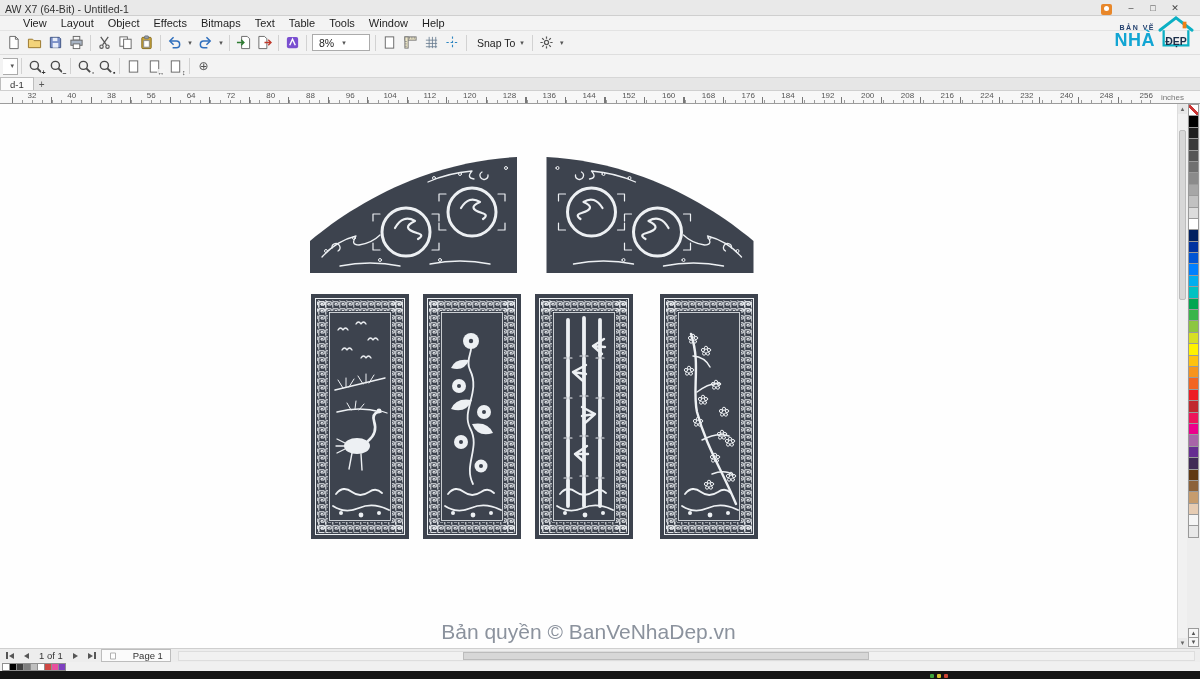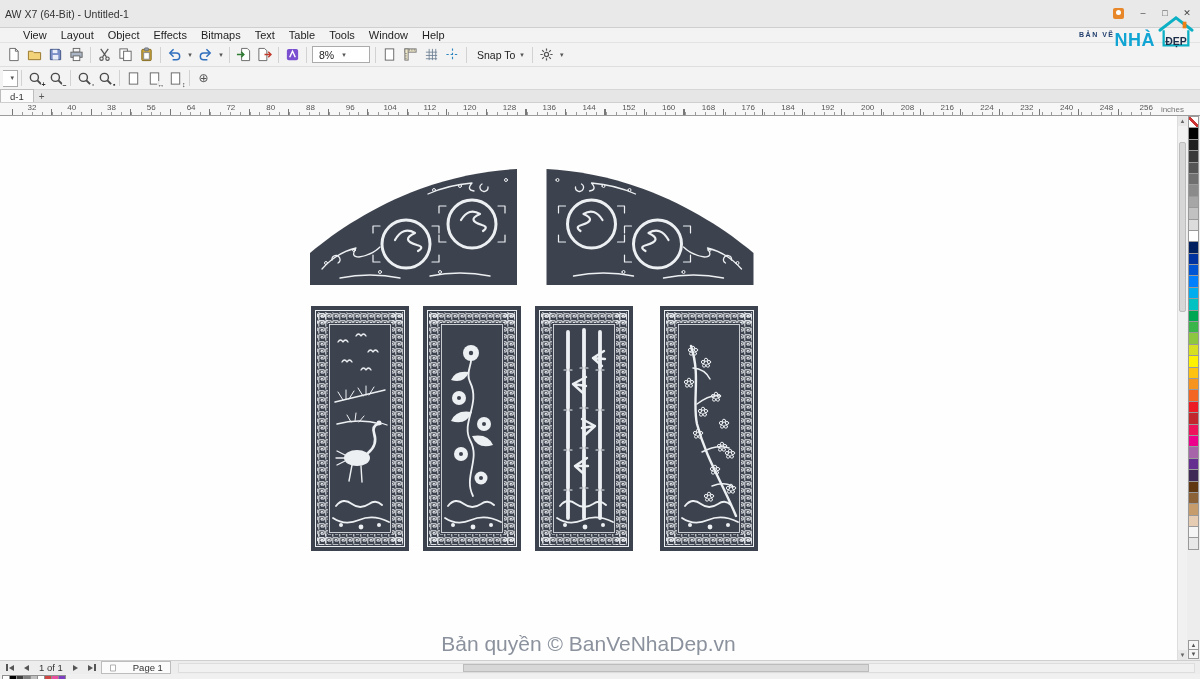--- a/index.html
+++ b/index.html
@@ -3,22 +3,22 @@
 <meta charset="utf-8">
 <style>
   html,body{margin:0;padding:0}
   body{width:1200px;height:679px;overflow:hidden;background:#fff;
        font-family:"Liberation Sans","DejaVu Sans",sans-serif;color:#222;
        -webkit-font-smoothing:antialiased}
   *{box-sizing:border-box}
   button{font-family:inherit}
 
   
-  .titlebar{height:28px;background:#e9e9e9;border-bottom:1px solid #cfcfcf;
-            display:flex;align-items:center;font-size:10.5px;padding:0 2px 0 5px}
+  .titlebar{height:16px;background:#e9e9e9;border-bottom:1px solid #cfcfcf;
+            display:flex;align-items:flex-end;font-size:10.5px;padding:0 14px 0 5px}
   .titlebar .t-title{color:#333;white-space:nowrap}
   .titlebar .sp{flex:1}
   .acct{width:11px;height:11px;border-radius:2px;background:#e8872a;margin-right:8px;
         display:flex;align-items:center;justify-content:center}
   .acct::before{content:"";width:5px;height:5px;border-radius:50%;background:#fff;margin-top:-3px}
   .winbtn{width:22px;height:14px;border:0;background:transparent;font-size:9px;line-height:13px;
           color:#444;text-align:center;padding:0;cursor:default}
 
   
   .menubar{height:14px;background:#f3f3f3;display:flex;align-items:center;font-size:11px;padding-left:16px}
@@ -37,21 +37,21 @@
   .caret-btn{width:10px;height:21px;border:0;background:transparent;padding:0;color:#555;font-size:7px}
   .tsep{width:1px;height:16px;background:#d2d2d2;margin:0 3px;flex:0 0 auto}
   .combo{height:17px;border:1px solid #ababab;background:#fff;display:flex;align-items:center;
          font-size:10.5px;color:#222;padding:0 4px 0 6px;gap:8px;flex:0 0 auto}
   .combo.zoom{width:58px;margin:0 2px}
   .combo.snap{background:transparent;border-color:transparent;gap:5px}
   .combo.stub{width:15px;padding:0 3px;justify-content:flex-end;border-left:none}
 
   
   .logo{position:absolute;right:5px;top:16px;z-index:20;display:flex;align-items:flex-end;gap:2px}
-  .logo-texts{display:flex;align-items:flex-start;line-height:1}
+  .logo-texts{display:flex;flex-direction:column;align-items:flex-end;line-height:1}
   .logo-top{font-size:7px;font-weight:bold;color:#23406e;letter-spacing:1.5px}
   .logo-main{font-size:18px;font-weight:bold;color:#12a5d3;letter-spacing:.5px}
   .logo-house{position:relative;width:38px;height:33px}
   .logo-house svg{position:absolute;inset:0}
   .logo-badge{position:absolute;left:0;right:0;bottom:2px;text-align:center;font-size:10.5px;
               font-weight:bold;color:#1b2f4a}
 
   
   .tabrow{height:13px;background:#e6e6e6;border-bottom:1px solid #cfcfcf;display:flex;align-items:flex-end}
   .doctab{height:13px;background:#fbfbfb;border:1px solid #bdbdbd;border-bottom:none;font-size:9.5px;

